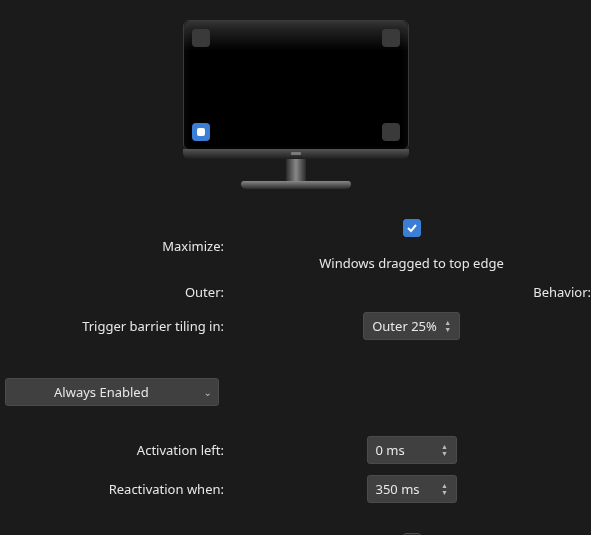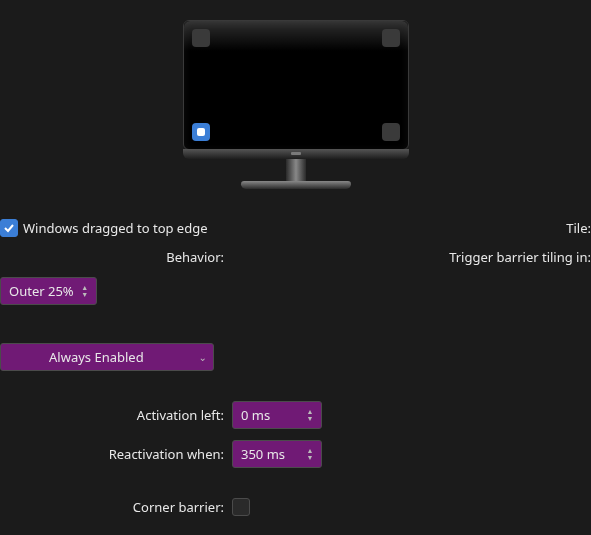--- a/index.html
+++ b/index.html
@@ -96,21 +96,22 @@
     row-gap: 11px;
     align-items: center;
   }
   .label {
     text-align: right;
     color: #e8e8e8;
   }
   .row {
     display: flex;
     align-items: center;
-    gap: 5px;
+    gap: 17px;
+    flex-direction: column;
   }
   .checkbox {
     width: 18px;
     height: 18px;
     border: 1px solid #4b4b4b;
     border-radius: 3px;
     background: #2a2a2a;
     display: inline-flex;
     align-items: center;
     justify-content: center;
@@ -118,21 +119,21 @@
     flex-shrink: 0;
   }
   .checkbox.checked {
     background: #3b7ed6;
     border-color: #3b7ed6;
   }
   .checkbox.checked svg { display: block; }
   .checkbox svg { display: none; width: 12px; height: 12px; }
 
   .spinbox, .combo {
-    background: #701a75;
+    background: #404040;
     border: 1px solid #4b4b4b;
     border-radius: 3px;
     height: 28px;
     display: inline-flex;
     align-items: center;
     padding: 0 6px 0 8px;
     color: #e8e8e8;
     cursor: pointer;
   }
   .spinbox .val { min-width: 58px; }
@@ -169,30 +170,31 @@
       <div class="corner bl active"></div>
       <div class="corner br"></div>
     </div>
     <div class="bezel-bottom"></div>
     <div class="stand-neck"></div>
     <div class="stand-base"></div>
   </div>
 </div>
 
 <div class="form">
+  <div class="label">Maximize:</div>
   <div class="row">
     <div class="checkbox checked">
       <svg viewBox="0 0 12 12">
           <path d="M2 6 L5 9 L10 3" stroke="#fff" stroke-width="2" fill="none"></path>
         </svg>
     </div>
     <span>Windows dragged to top edge</span>
   </div>
 
-  <div class="label">Tile:</div>
+  <div class="label">Outer:</div>
 
   <div class="label">Behavior:</div>
 
   <div class="label">Trigger barrier tiling in:</div>
   <div class="row">
     <div class="spinbox">
       <span class="val">Outer 25%</span>
       <div class="spinner">
           <span>▲</span>
           <span>▼</span>

